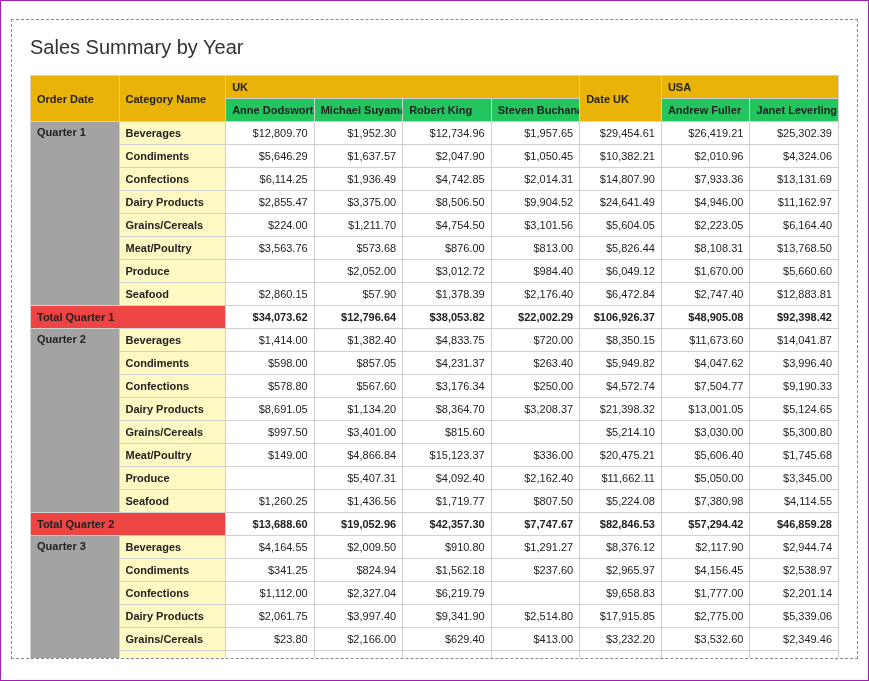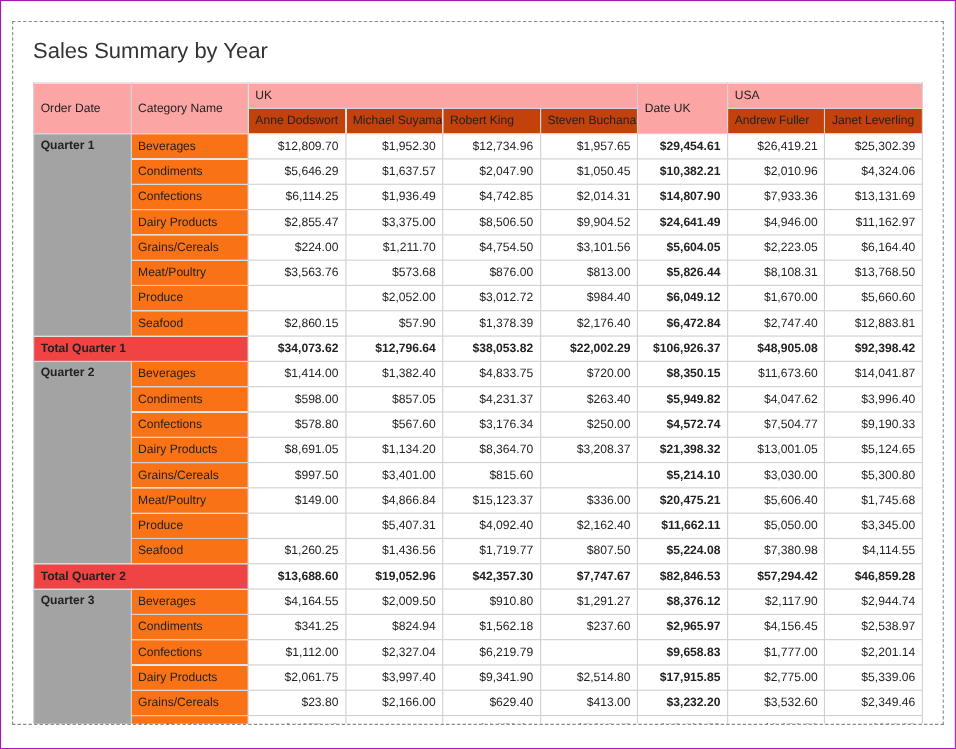--- a/index.html
+++ b/index.html
@@ -2,27 +2,27 @@
 <html><head>
 <meta charset="utf-8">
 <style>
   html,body{margin:0;padding:0;background:#fff;font-family:"Segoe UI",Tahoma,Arial,sans-serif;font-size:11px;color:#222}
   .sheet{box-sizing:border-box;width:869px;height:681px;border:1px solid #a21caf;padding:18px 10px;position:relative;overflow:hidden}
   .inner{border:1px dashed #8a8a8a;padding:16px 18px 6px 18px;height:640px;box-sizing:border-box;overflow:hidden}
   h1{font-family:Tahoma,Arial,sans-serif;font-size:20px;font-weight:400;margin:0 0 16px 0;color:#333}
   table{border-collapse:collapse;width:100%;table-layout:fixed}
   th,td{border:1px solid #d0d0d0;padding:3px 6px;height:16px;line-height:14px;white-space:nowrap;overflow:hidden;text-align:left;vertical-align:middle}
   td.num{text-align:right}
-  tr.group-hdr th{background:#fca5a5;font-weight:400}
-  tr.col-hdr th{background:#c2410c;font-weight:400}
+  tr.group-hdr th{background:#eab308;font-weight:700}
+  tr.col-hdr th{background:#22c55e;font-weight:700}
   th.rh{background:#a3a3a3;font-weight:700;vertical-align:top}
-  td.cat{background:#f97316;font-weight:400}
+  td.cat{background:#fef9c3;font-weight:700}
   tr.total td{font-weight:700}
   tr.total td.lab{background:#ef4444}
-  td.tuk{font-weight:700}
+  td.tuk{font-weight:400}
   col.c-od{width:78px}
   col.c-cat{width:94px}
   col.c-v{width:78px}
   col.c-t{width:72px}
 </style>
 </head>
 <body>
 
 <div class="sheet">
   <div class="inner">

